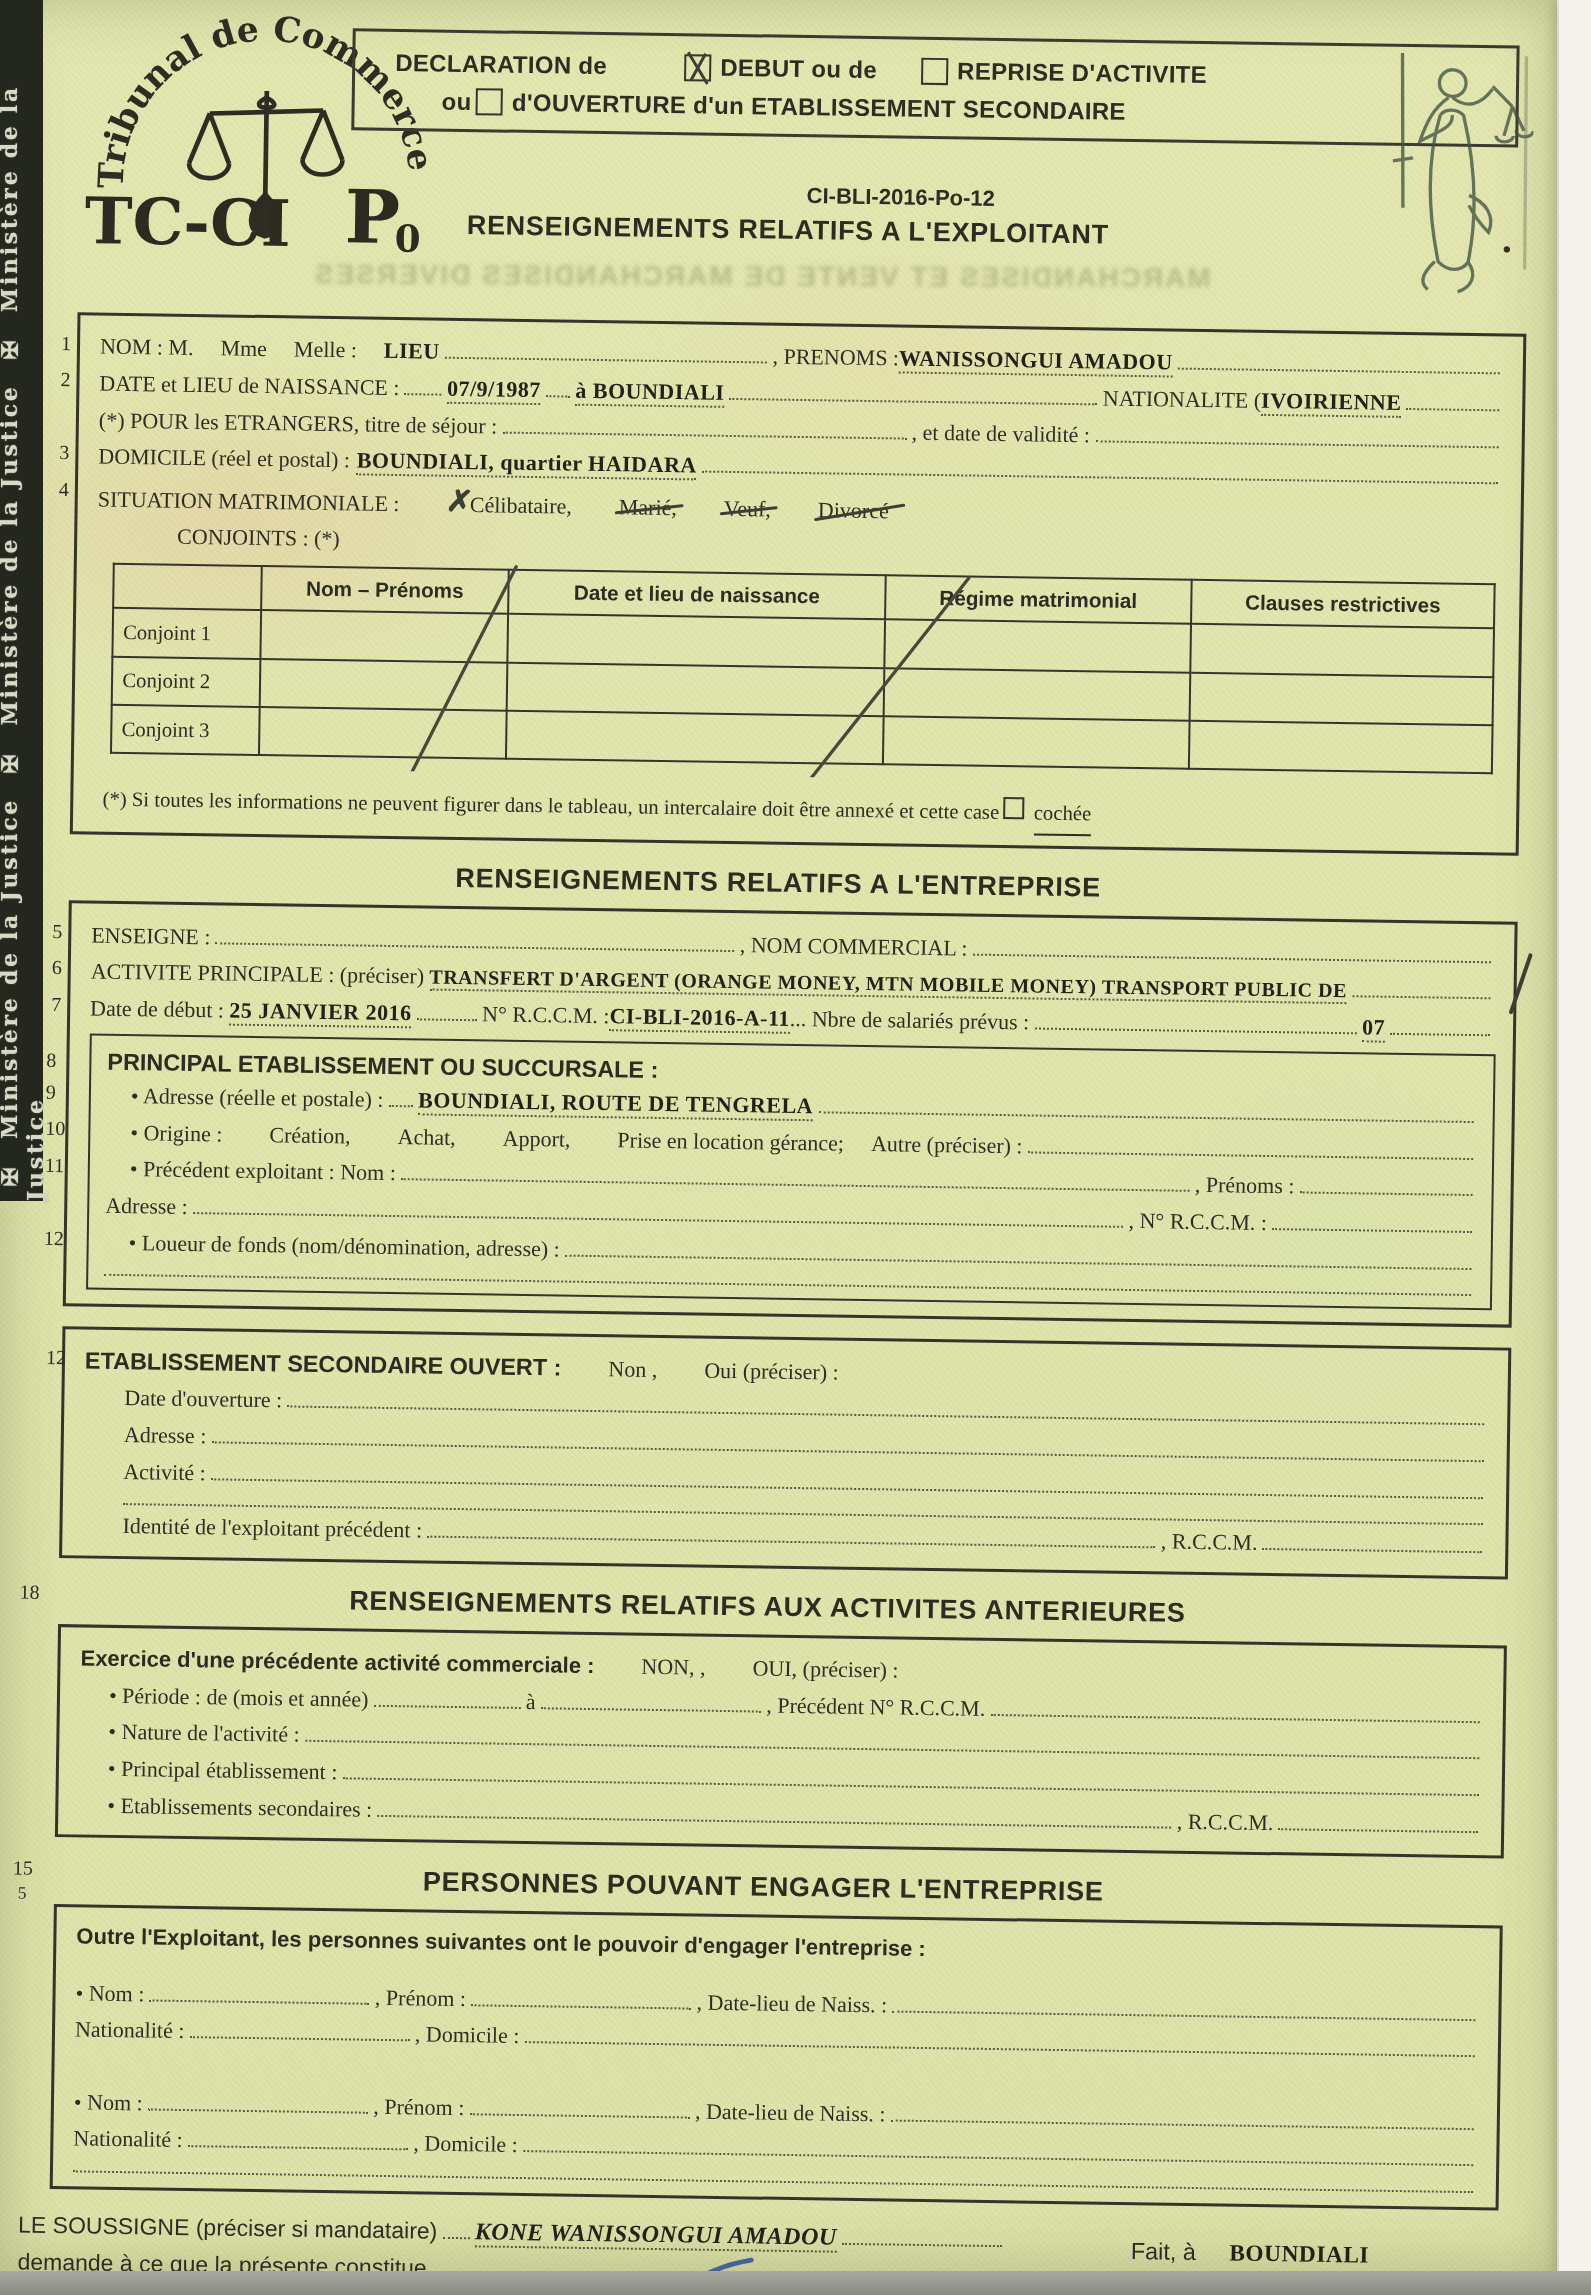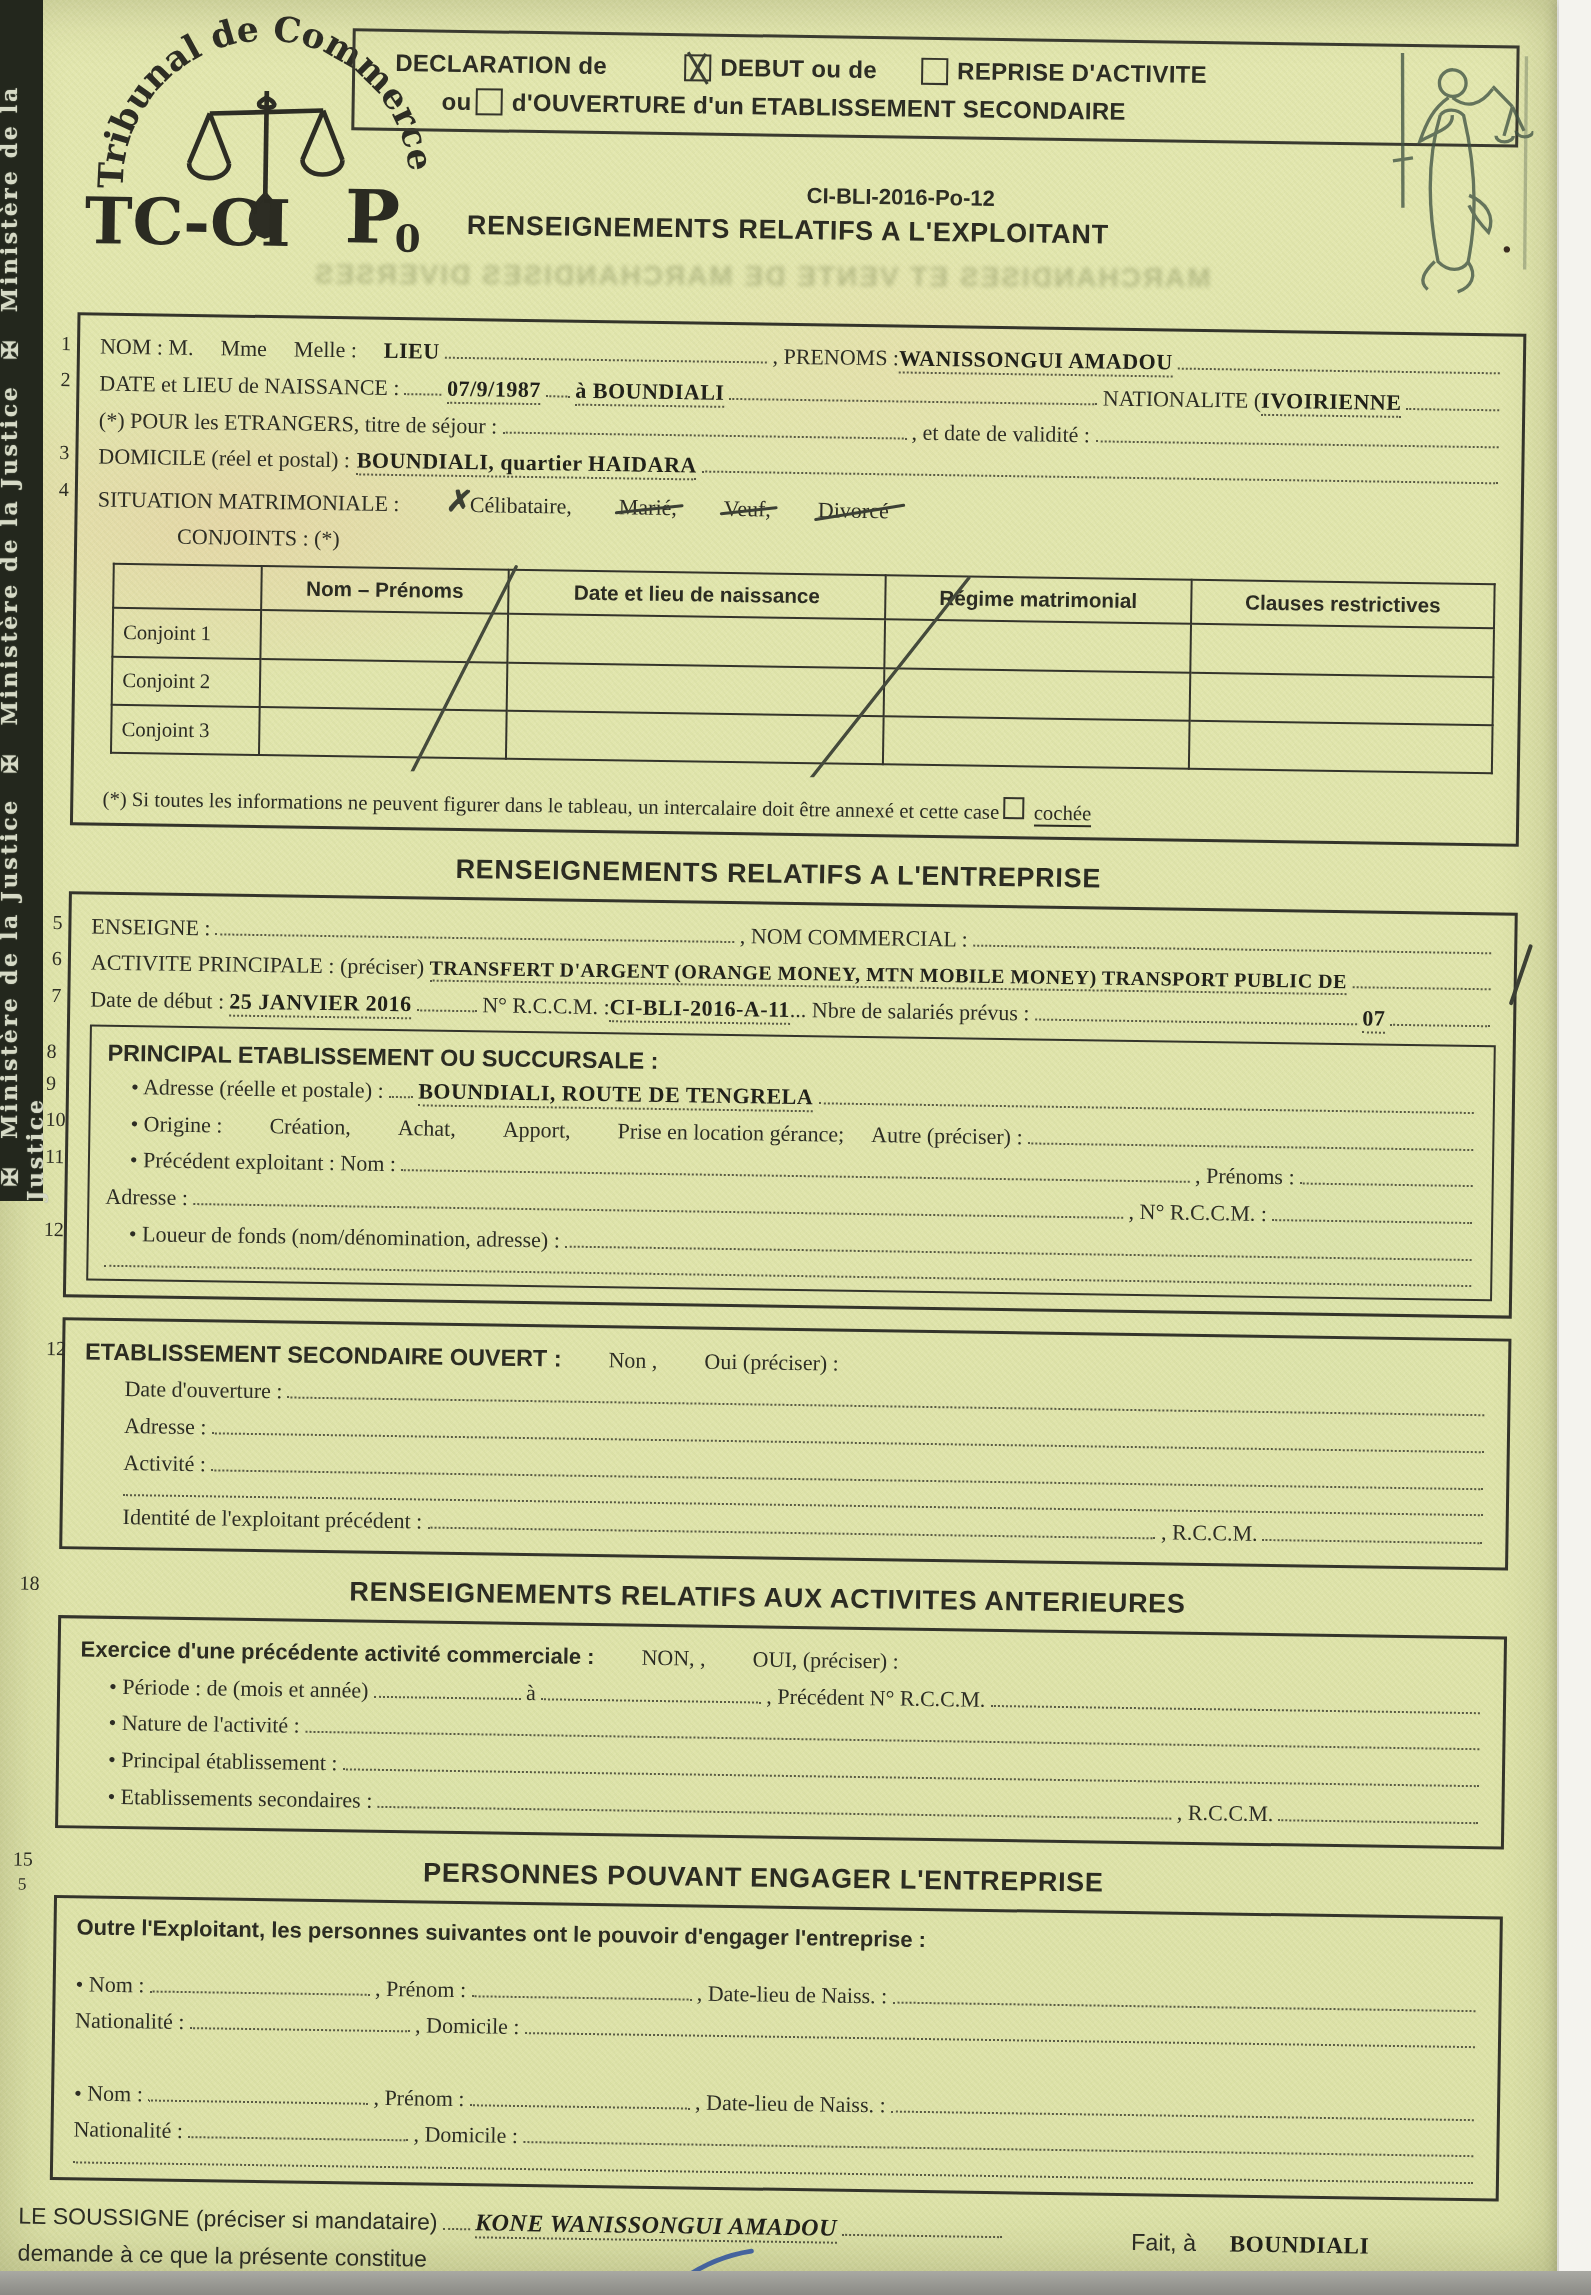--- a/index.html
+++ b/index.html
@@ -56,21 +56,21 @@
   .cb.checked::before,.cb.checked::after{content:"";position:absolute;left:-30%;top:46%;
       width:160%;height:3.3px;background:#3c4034;}
   .cb.checked::before{transform:rotate(58deg);}
   .cb.checked::after{transform:rotate(-62deg);height:2.7px;top:40%;left:-10%;width:130%;}
   .strike{position:relative;}
   .strike::after{content:"";position:absolute;left:-4px;right:-6.7px;top:52%;height:2.7px;
       background:#3c4034;transform:rotate(-7deg);border-radius:2px;}
   .strike.long::after{right:-17.3px;transform:rotate(-10deg);}
   .penx{font-size:31px;color:#3c4034;font-weight:700;transform:rotate(6deg);
       display:inline-block;margin-right:-2.7px;}
-  .uline{border-bottom:2.7px solid #2c2c22;padding-bottom:0;margin-top:24px;}
+  .uline{border-bottom:2.7px solid #2c2c22;padding-bottom:9px;margin-top:24px;}
 
   
   .header{position:relative;height:308px;}
   .logo{position:absolute;left:17.3px;top:4px;width:400px;height:240px;}
   .decl-box{position:absolute;left:302px;top:20px;width:1101px;border:3.3px solid #3a3a30;
       padding:17.3px 20px 13.3px 40px;}
   .decl-line{display:flex;align-items:center;font:700 24px "Liberation Sans",sans-serif;
       color:#2d2d24;letter-spacing:0.3px;}
   .decl-line+.decl-line{margin-top:9.3px;}
   .decl-sp{width:73px;} .decl-sp2{width:40px;}

